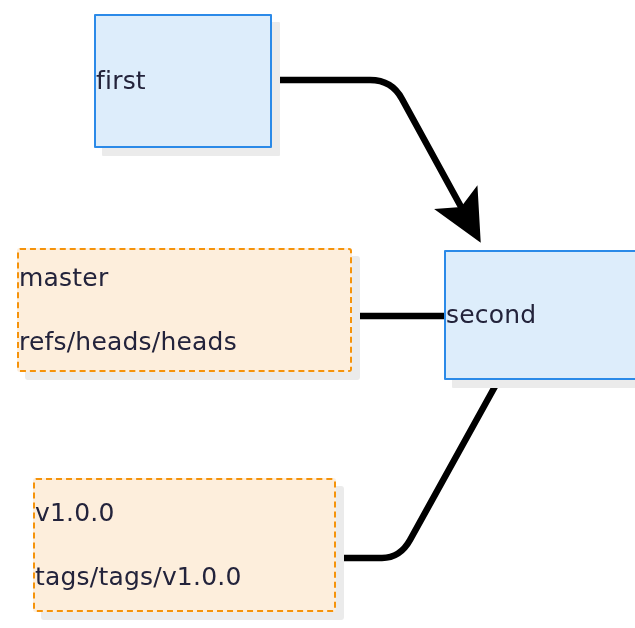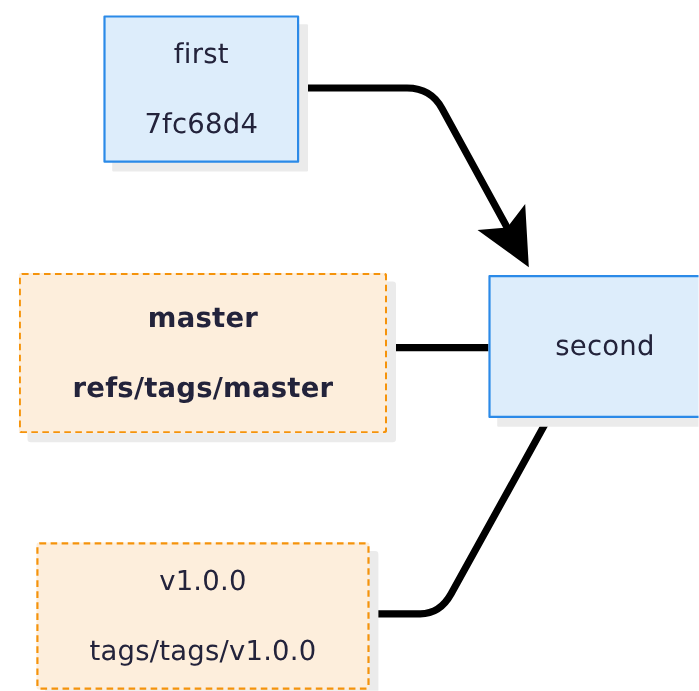--- a/index.html
+++ b/index.html
@@ -25,21 +25,20 @@
     top: 0;
     width: 635px;
     height: 628px;
     pointer-events: none;
   }
   .node {
     position: absolute;
     box-sizing: border-box;
     display: flex;
     flex-direction: column;
-    align-items: center;
     justify-content: center;
     box-shadow: 8px 8px 0 0 rgba(235,235,235,1);
     gap: 28px;
   }
   .node .line {
     font-size: 25px;
     line-height: 36px;
     letter-spacing: 0.2px;
     color: #23233b;
     white-space: nowrap;
@@ -49,22 +48,22 @@
     border: 2px solid #2b8ae8;
     border-radius: 1px;
   }
   .ref-node {
     background: #fdeedc;
     border: 2px dashed #f5930b;
     border-radius: 3px;
   }
   #node-first   { left: 94px;  top: 14px;  width: 178px; height: 134px; }
   #node-second  { left: 444px; top: 250px; width: 212px; height: 130px; }
-  #node-master  { left: 17px;  top: 248px; width: 335px; height: 146px; font-weight: bold; }
-  #node-tag     { left: 33px;  top: 478px; width: 303px; height: 134px; margin-top: 15px; }
+  #node-master  { left: 17px;  top: 248px; width: 335px; height: 124px; }
+  #node-tag     { left: 33px;  top: 478px; width: 303px; height: 134px; }
 </style>
 </head>
 <body>
 
 <div id="canvas">
 
   <svg id="edges" viewBox="0 0 635 628" width="635" height="628" xmlns="http://www.w3.org/2000/svg">
     <defs>
       <marker id="arrowhead" markerWidth="9" markerHeight="9" refX="7.2" refY="4.5" orient="auto" markerUnits="strokeWidth">
         <path d="M 0.4 0.7 L 8.4 4.5 L 0.4 8.3 L 2.1 4.5 Z" fill="#000000"></path>
@@ -73,30 +72,29 @@
 
     <path d="M 272 80 L 370 80 Q 392 80 402 99 L 477 236" fill="none" stroke="#000000" stroke-width="6.5" stroke-linecap="butt" stroke-linejoin="round" marker-end="url(#arrowhead)"></path>
 
     <path d="M 352 316 L 444 316" fill="none" stroke="#000000" stroke-width="6.5" stroke-linecap="butt"></path>
 
     <path d="M 336 558 L 382 558 Q 400 558 410 540 L 498 381" fill="none" stroke="#000000" stroke-width="6.5" stroke-linecap="butt" stroke-linejoin="round"></path>
   </svg>
 
   <div class="node commit-node" id="node-first">
     <div class="line">first</div>
-    <div class="line">7fc68d4</div>
   </div>
 
   <div class="node commit-node" id="node-second">
     <div class="line">second</div>
   </div>
 
   <div class="node ref-node" id="node-master">
     <div class="line">master</div>
-    <div class="line">refs/tags/master</div>
+    <div class="line">refs/heads/heads</div>
   </div>
 
   <div class="node ref-node" id="node-tag">
     <div class="line">v1.0.0</div>
     <div class="line">tags/tags/v1.0.0</div>
   </div>
 
 </div>
 
 </body></html>

